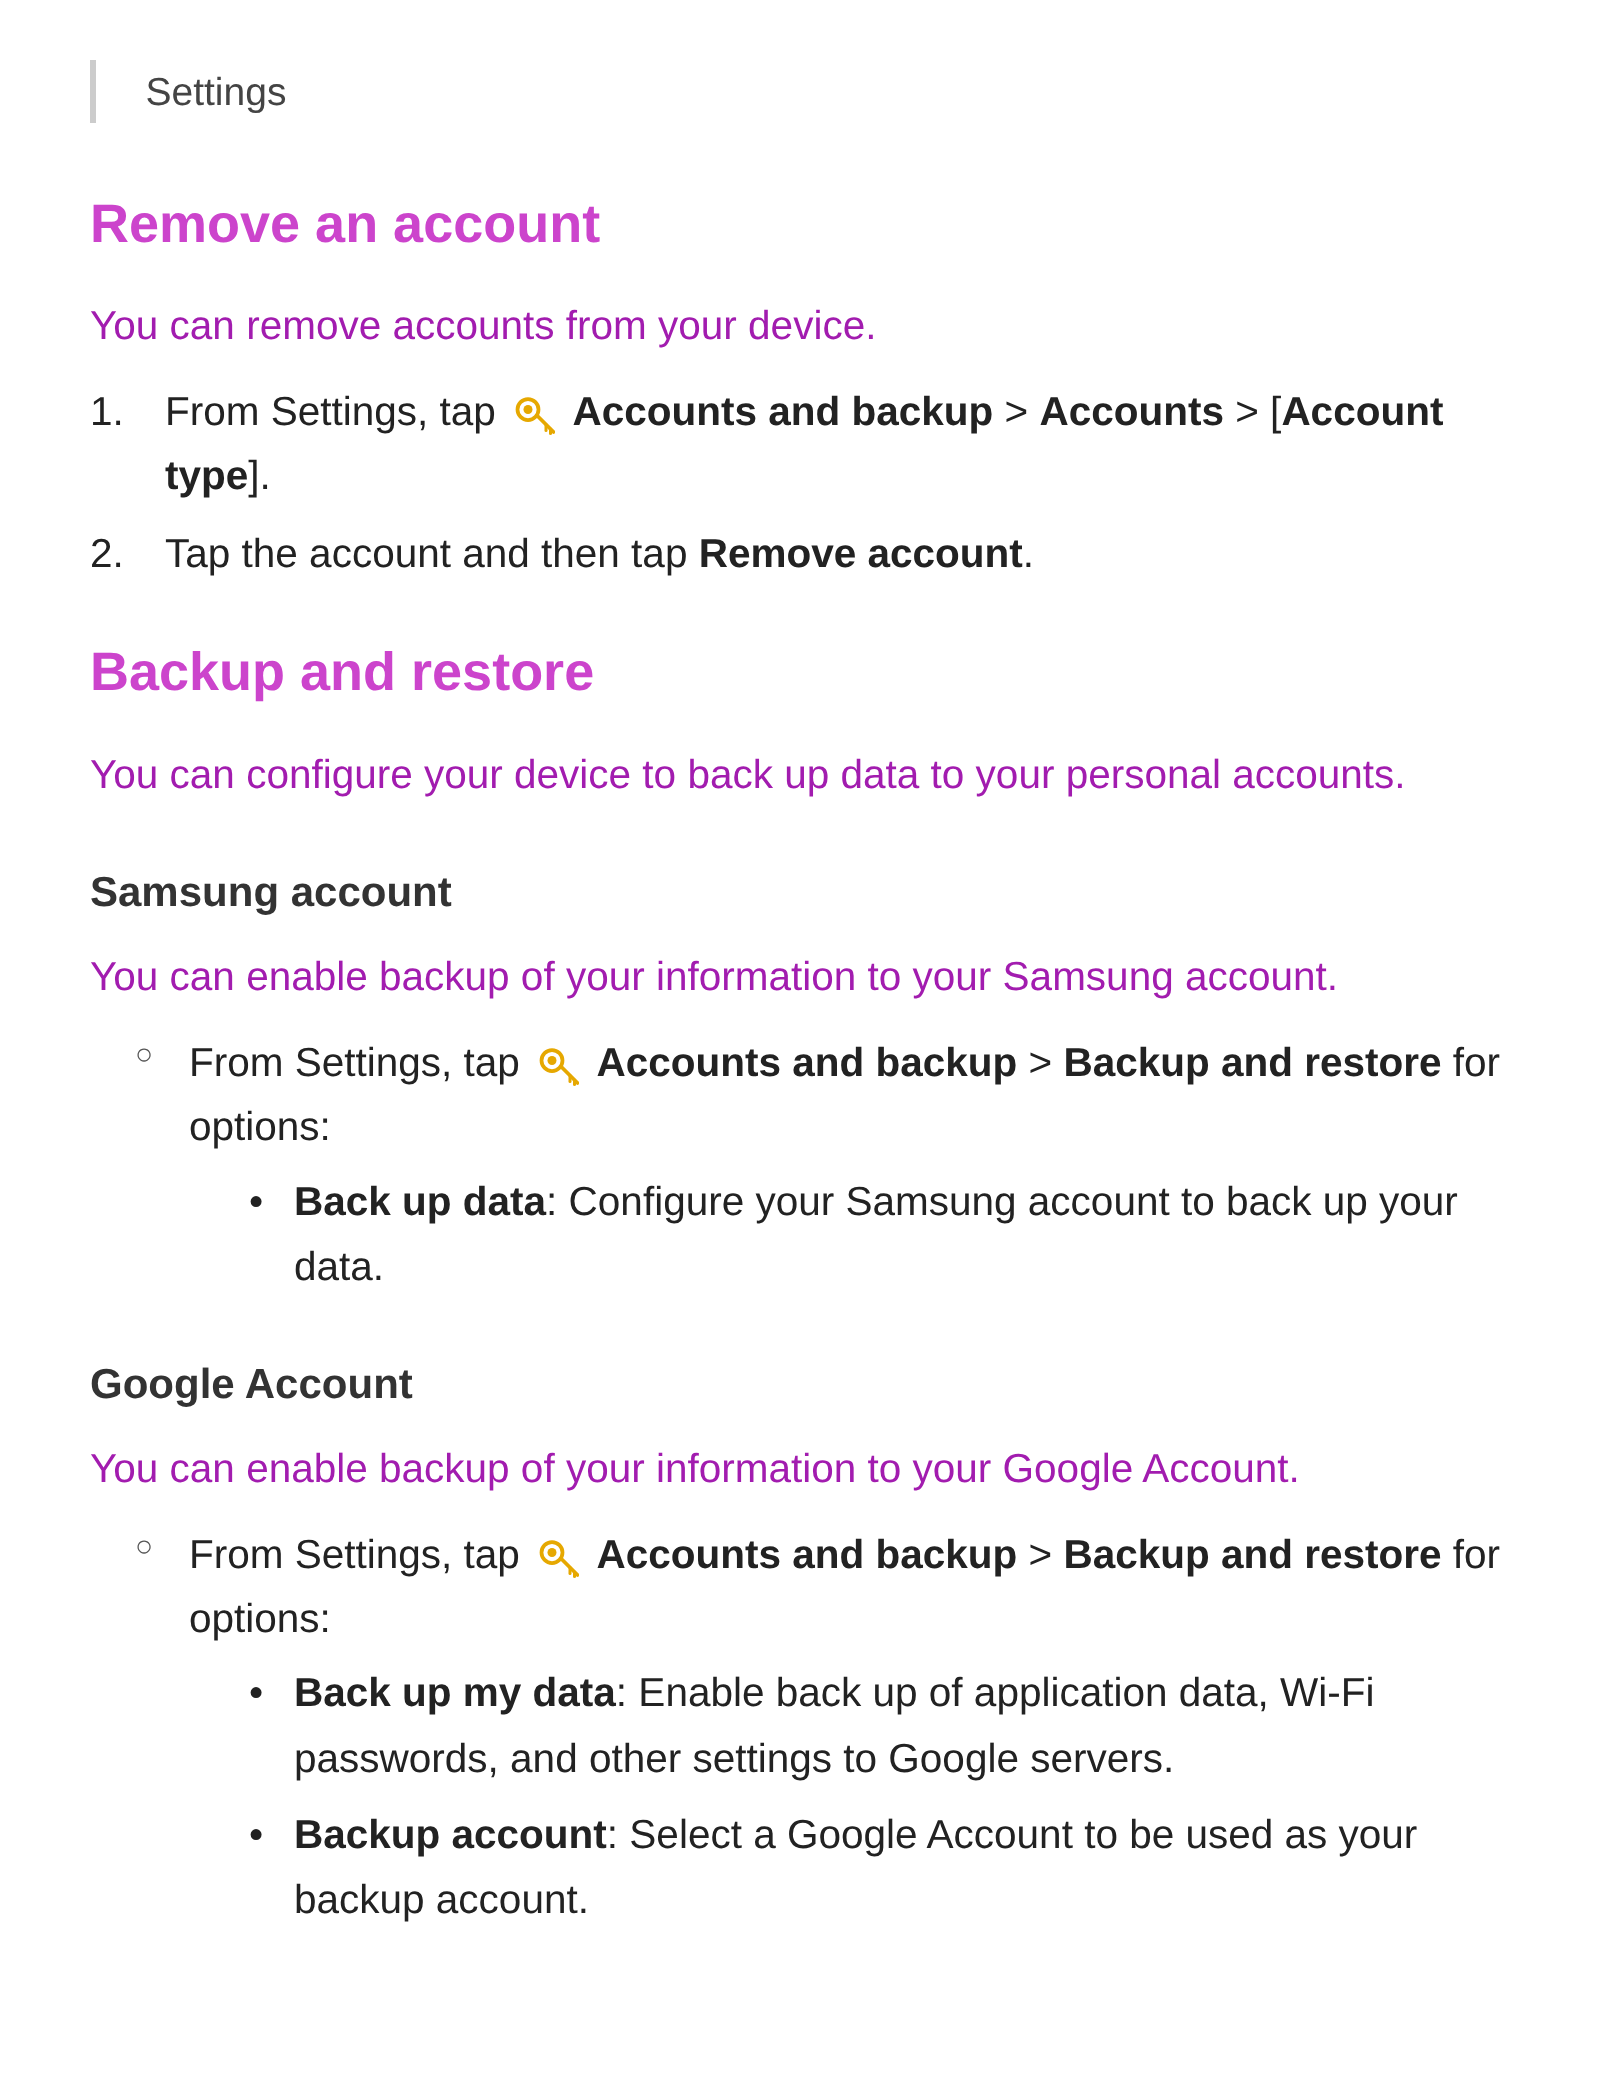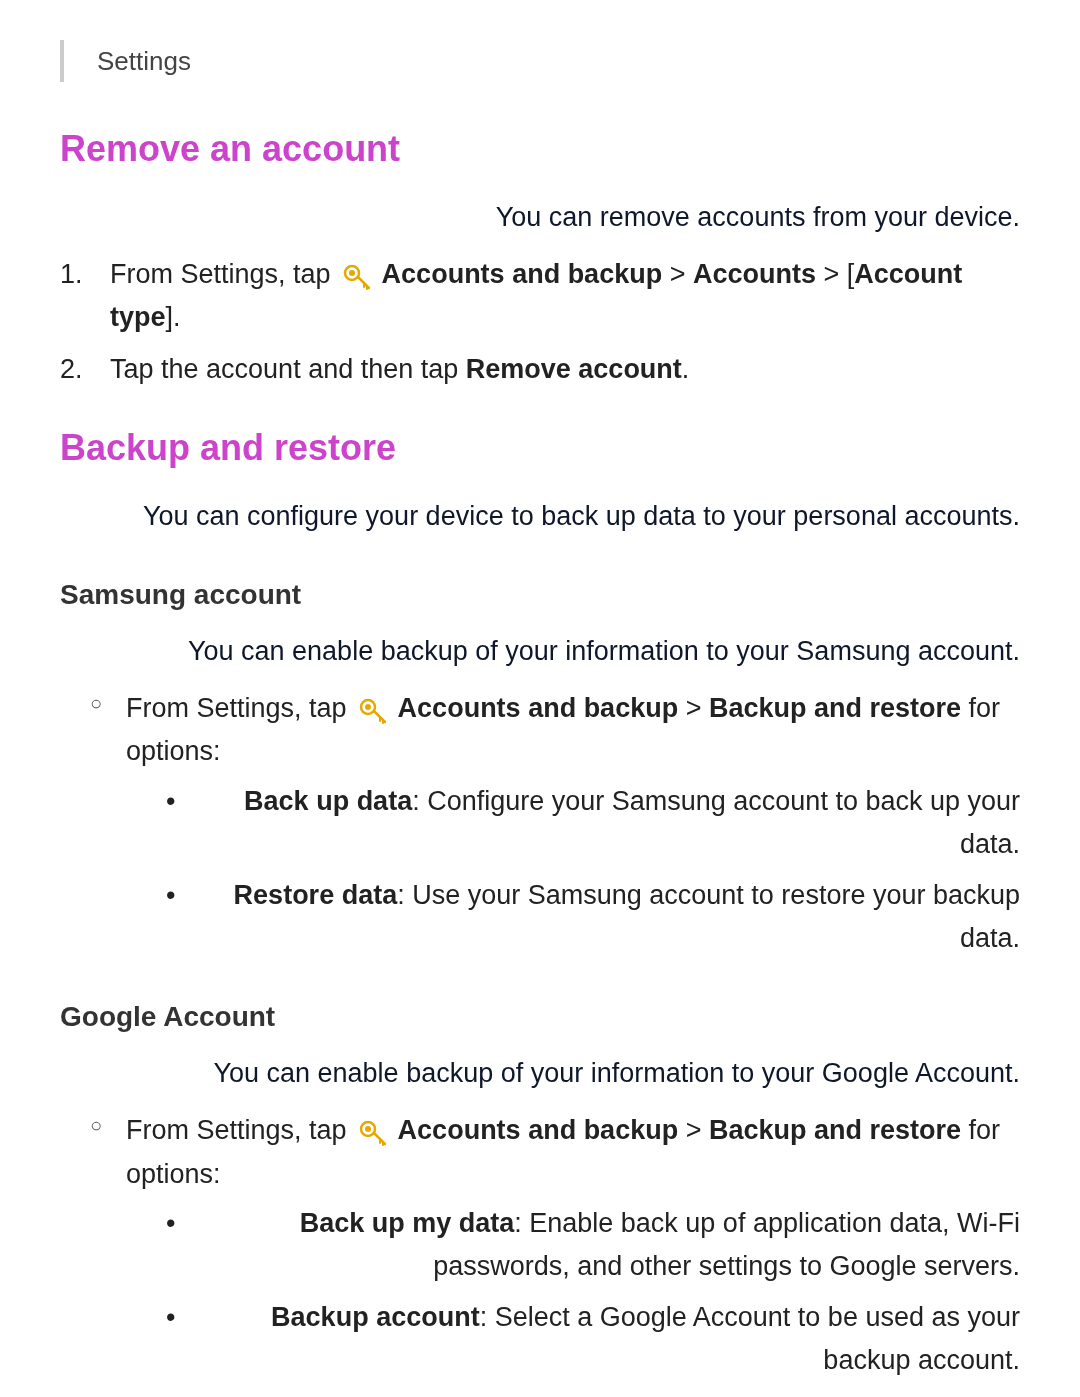--- a/index.html
+++ b/index.html
@@ -44,24 +44,23 @@
     .section-title-medium {
       font-size: 28px;
       font-weight: bold;
       color: #333333;
       margin-bottom: 14px;
       margin-top: 36px;
     }
 
     .body-text {
       font-size: 27px;
-      color: #0f172a;
+      color: #a21caf;
       line-height: 1.6;
       margin-bottom: 14px;
-      text-align: right;
     }
 
     .numbered-list {
       list-style: none;
       padding: 0;
       margin: 10px 0 16px 0;
     }
 
     .numbered-list li {
       font-size: 27px;
@@ -99,21 +98,20 @@
       left: 0;
       top: 0;
       font-size: 20px;
       color: #555555;
     }
 
     .bullet-list {
       list-style: none;
       padding: 0;
       margin: 6px 0 6px 40px;
-      text-align: right;
     }
 
     .bullet-list li {
       font-size: 27px;
       color: #222222;
       line-height: 1.6;
       margin-bottom: 8px;
       padding-left: 30px;
       position: relative;
     }
@@ -202,21 +200,20 @@
               <ellipse cx="10" cy="11" rx="3" ry="3" fill="#e6a800"></ellipse>
               <line x1="16" y1="15" x2="27" y2="26" stroke="#e6a800" stroke-width="2.5" stroke-linecap="round"></line>
               <line x1="22" y1="21" x2="22" y2="25" stroke="#e6a800" stroke-width="2" stroke-linecap="round"></line>
               <line x1="25" y1="24" x2="25" y2="27" stroke="#e6a800" stroke-width="2" stroke-linecap="round"></line>
             </svg>
           </span>
           <span class="bold">Accounts and backup</span> &gt; <span class="bold">Backup and restore</span> for options:
 
           <ul class="bullet-list">
             <li><span class="bold">Back up data</span>: Configure your Samsung account to back up your data.</li>
-            <li><span class="bold">Restore data</span>: Use your Samsung account to restore your backup data.</li>
           </ul>
         </li>
       </ul>
     </div>
 
     <div>
       <h2 class="section-title-medium">Google Account</h2>
       <p class="body-text">You can enable backup of your information to your Google Account.</p>
 
       <ul class="circle-list">

